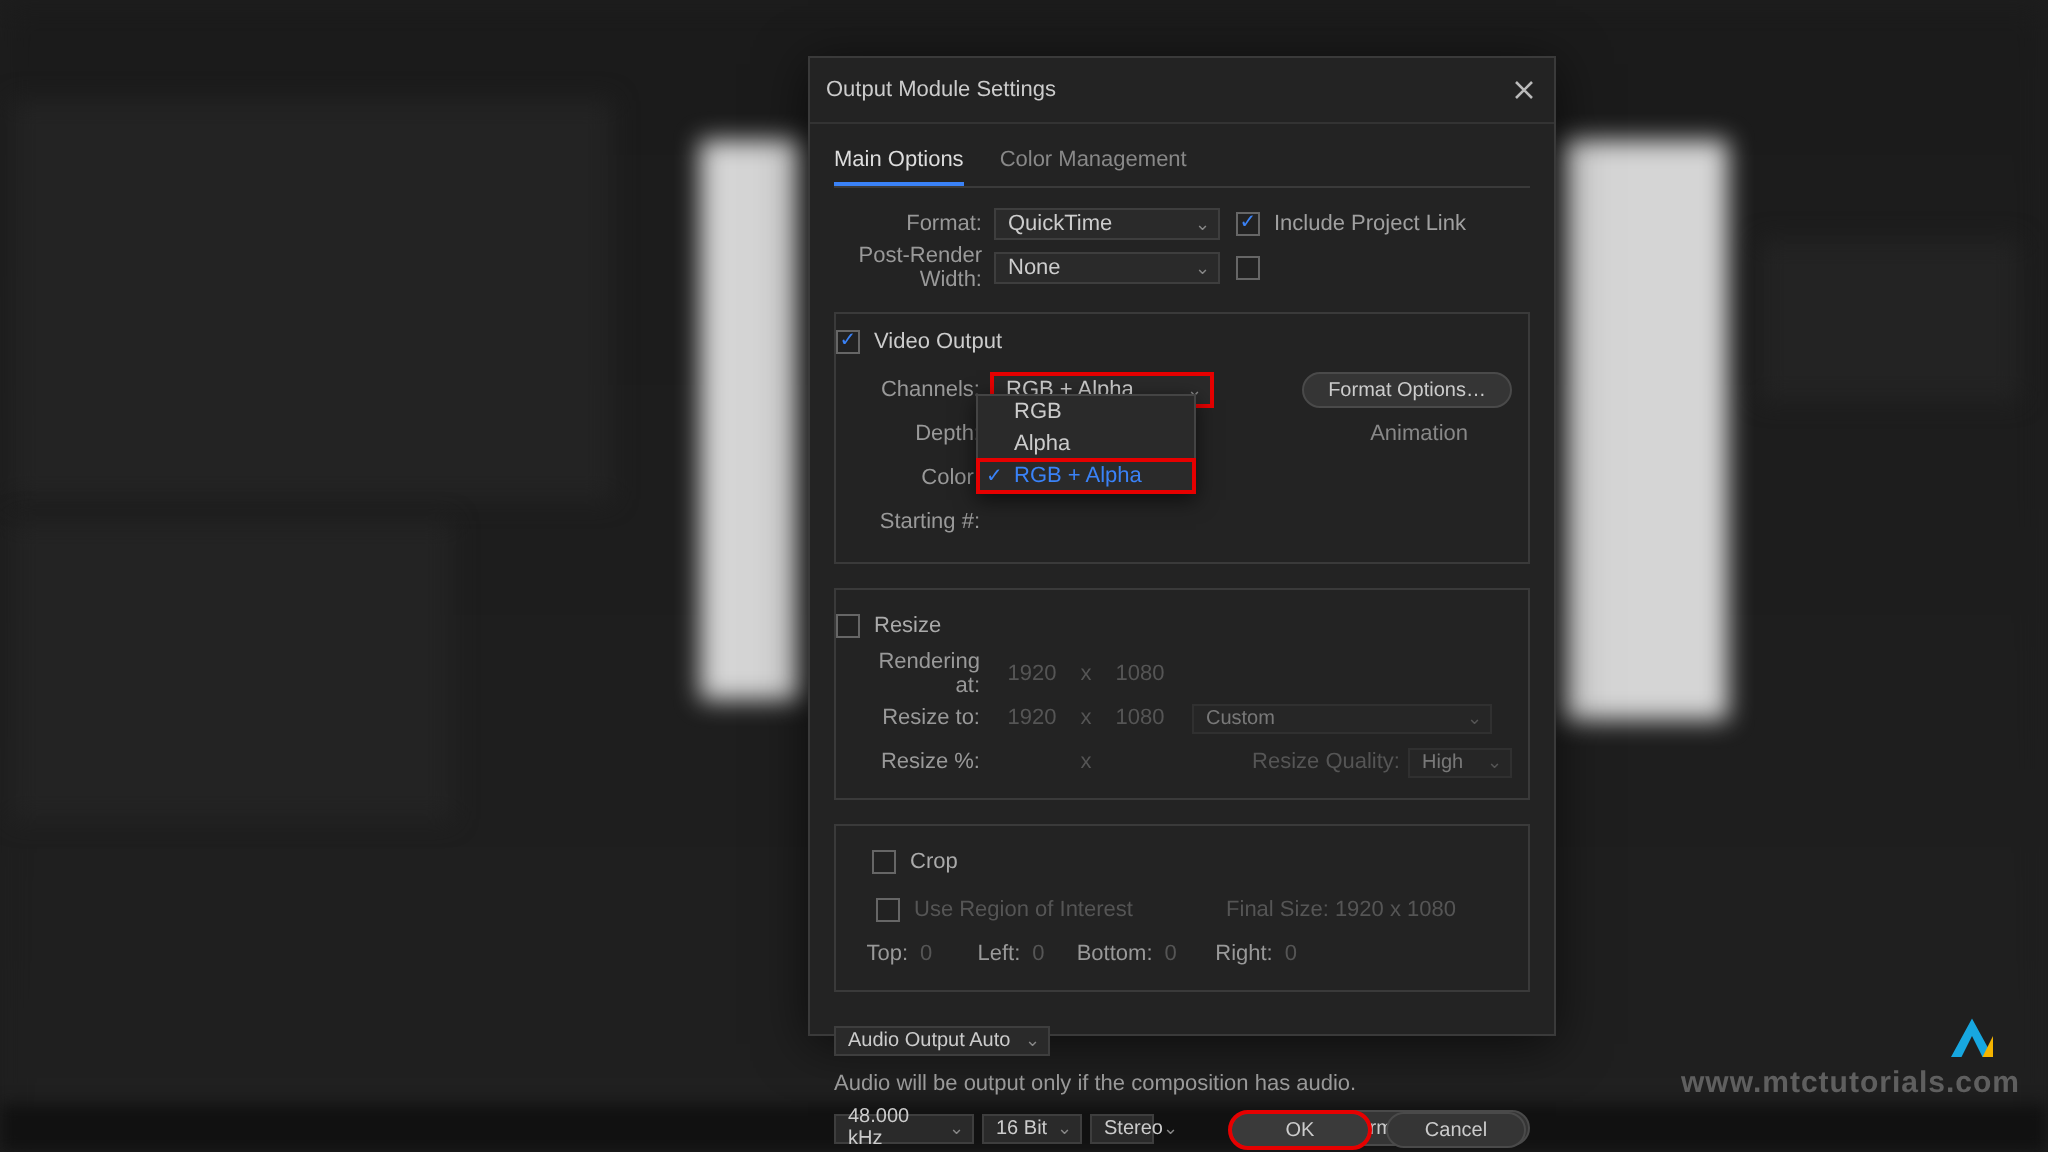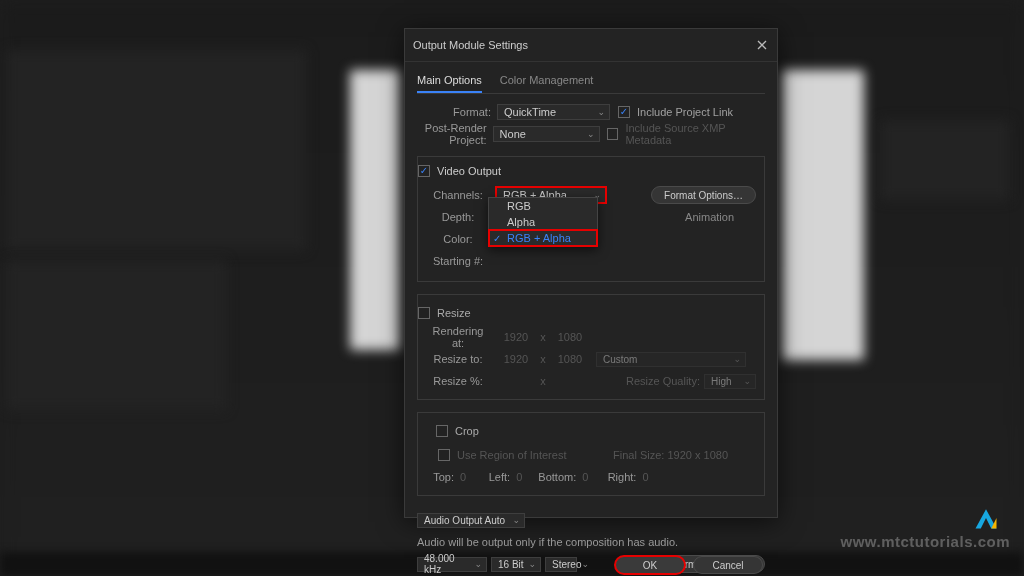--- a/index.html
+++ b/index.html
@@ -36,21 +36,21 @@
   .dlg-body { flex:1; padding: 10px 12px 8px 12px; position:relative; }
 
   .tabs { display:flex; gap:18px; border-bottom:1px solid #3a3a3a; height:22px; align-items:center; margin-bottom:8px;}
   .tab { padding-bottom:5px; color:#888; cursor:pointer;}
   .tab.active { color:#ddd; border-bottom:2px solid #3a82f7; margin-bottom:-1px;}
 
   .group-box { border:1px solid #3a3a3a; border-radius:0; padding:8px 8px 8px 8px; margin-top:12px; position:relative;}
   .row { display:flex; align-items:center; height:20px; margin-bottom:2px;}
   .lbl { text-align:right; padding-right:6px; color:#999;}
   .lbl.w90 { width:80px;}
-  .lbl.w70 { width:70px;text-align:center;}
+  .lbl.w70 { width:70px;}
   .val-static { color:#888;}
   .dim { color:#555;}
   .select {
     background:#2a2a2a; border:1px solid #3e3e3e; color:#ccc;
     height:16px; display:flex; align-items:center; justify-content:space-between;
     padding:0 4px 0 6px; cursor:pointer; position:relative;
   }
   .select .chev { font-size:9px; color:#888;}
   .select.sm { height:15px; font-size:10px;}
   .btn {
@@ -120,29 +120,28 @@
         <span>QuickTime</span>
         <span class="chev">⌄</span>
       </div>
       <span style="width:8px;"></span>
       <span class="checkrow">
         <span class="checkbox checked"></span>
         <span>Include Project Link</span>
       </span>
     </div>
     <div class="row">
-      <span class="lbl w90">Post-Render Project:</span>
+      <span class="lbl w90">Post-Render Width:</span>
       <div class="select" style="width:113px;">
         <span>None</span>
         <span class="chev">⌄</span>
       </div>
       <span style="width:8px;"></span>
       <span class="checkrow dim">
         <span class="checkbox"></span>
-        <span>Include Source XMP Metadata</span>
       </span>
     </div>
 
     <div class="group-box" style="padding-top:4px; padding-bottom:10px;">
       <div class="row" style="margin-left:-16px; margin-bottom:4px;">
         <span class="checkrow" style="margin-left:8px;">
           <span class="checkbox checked"></span>
           <span style="color:#ccc;">Video Output</span>
         </span>
       </div>

